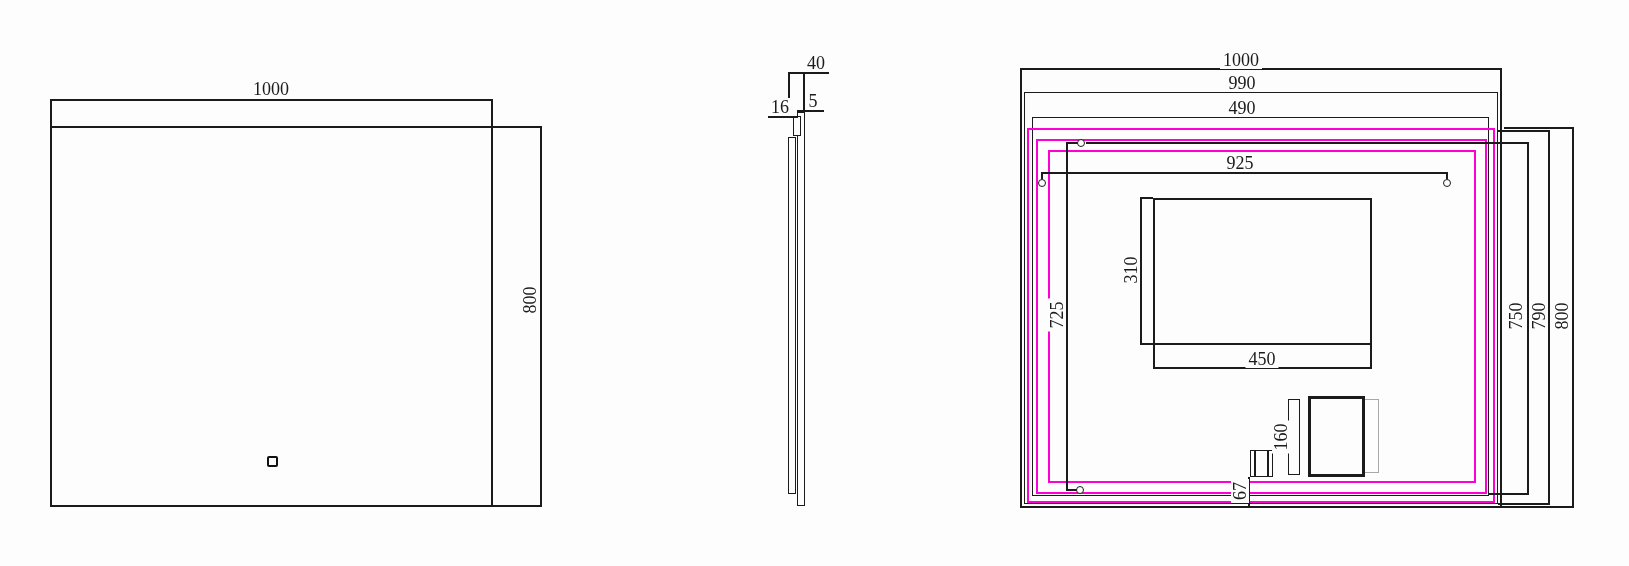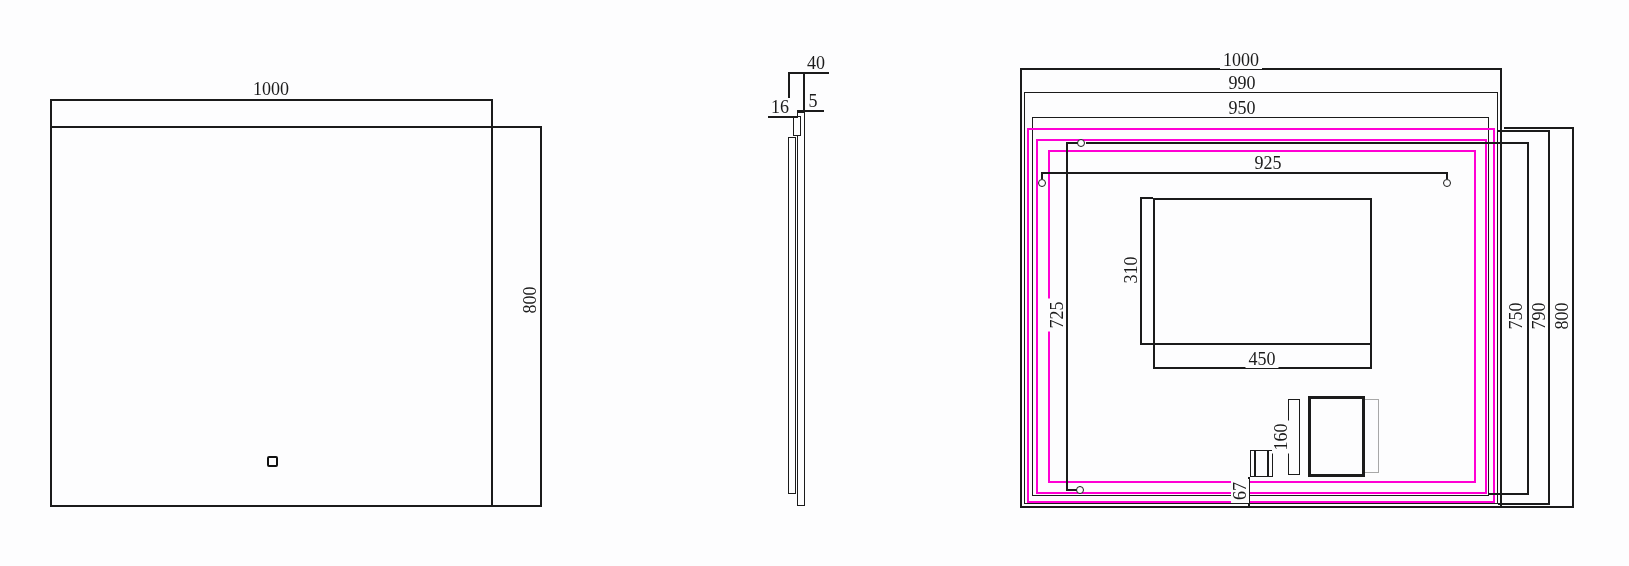--- a/index.html
+++ b/index.html
@@ -96,22 +96,22 @@
     <div class="rect ghost" style="left:1315px;top:399px;width:64px;height:74px;"></div>
     <div class="rect bold" style="left:1308px;top:396px;width:57px;height:81px;"></div>
     <div class="rect t fill" style="left:1288px;top:399px;width:12px;height:76px;"></div>
     <div class="rect t fill" style="left:1250px;top:450px;width:23px;height:27px;"></div>
     <div class="v" style="left:1254px;top:450px;height:27px;"></div>
     <div class="v" style="left:1267px;top:450px;height:27px;"></div>
     <div class="v" style="left:1248px;top:477px;height:31px;"></div>
 
     <div class="dim" style="left:1241px;top:60px;">1000</div>
     <div class="dim" style="left:1242px;top:83px;">990</div>
-    <div class="dim" style="left:1242px;top:108px;">950</div>
-    <div class="dim" style="left:1240px;top:163px;margin-left:28px;">925</div>
+    <div class="dim" style="left:1242px;top:108px;">490</div>
+    <div class="dim" style="left:1240px;top:163px;">925</div>
     <div class="dim rot" style="left:1057px;top:315px;">725</div>
     <div class="dim rot" style="left:1516px;top:316px;">750</div>
     <div class="dim rot" style="left:1539px;top:316px;">790</div>
     <div class="dim rot" style="left:1562px;top:316px;">800</div>
     <div class="dim rot" style="left:1131px;top:270px;">310</div>
     <div class="dim" style="left:1262px;top:359px;text-align:right;">450</div>
     <div class="dim rot" style="left:1281px;top:437px;">160</div>
     <div class="dim rot" style="left:1240px;top:491px;">67</div>
   </div>
 

